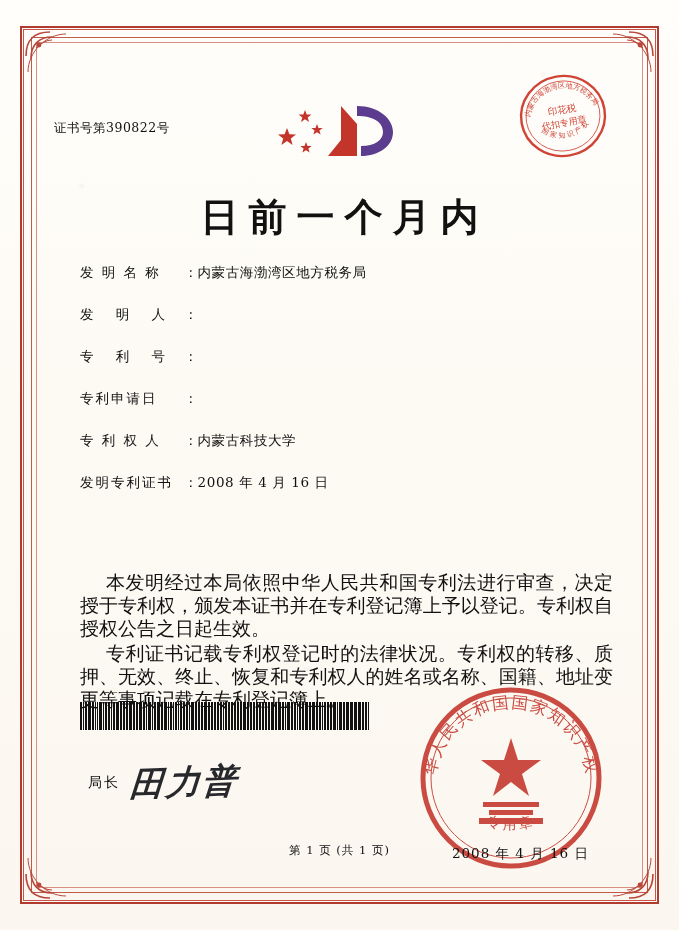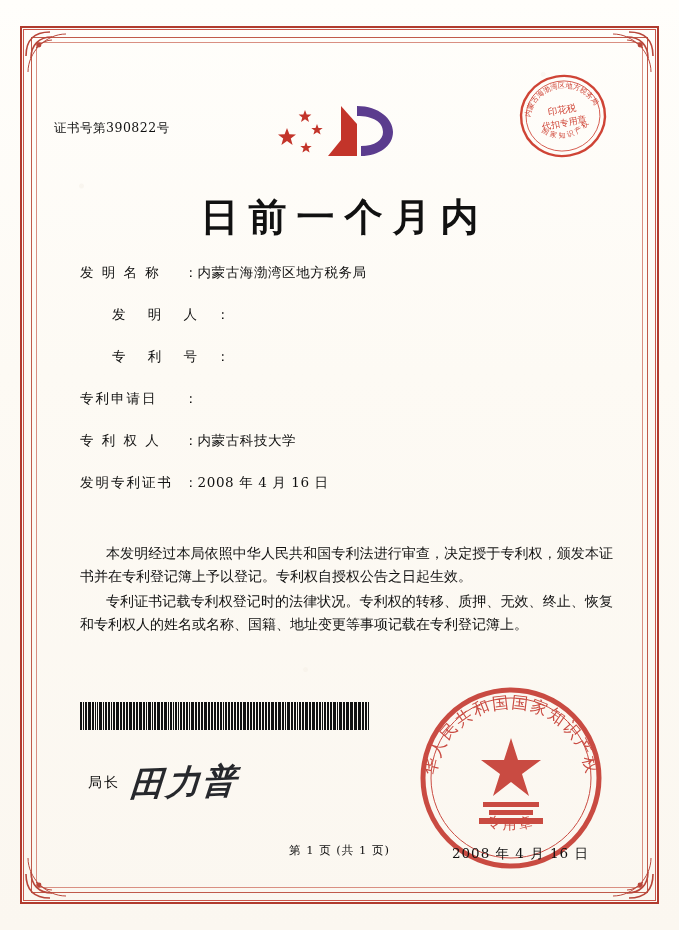--- a/index.html
+++ b/index.html
@@ -132,37 +132,36 @@
     font-size: 13.5px;
     color: #111;
   }
   .field-label {
     flex: 0 0 104px;
     letter-spacing: 2px;
     white-space: nowrap;
   }
   .field-label.sp {
     letter-spacing: 9px;
-    margin-left: 32px;
   }
   .field-colon {
     flex: 0 0 12px;
     text-align: center;
   }
   .field-value {
     flex: 1 1 auto;
     letter-spacing: 0.6px;
   }
   
   .body-text {
     position: absolute;
     left: 36px;
     right: 22px;
-    top: 490px;
-    font-size: 14px;
+    top: 519px;
+    font-size: 19px;
     line-height: 23px;
     color: #111;
     text-align: justify;
   }
   .body-text p {
     margin: 0 0 2px 0;
     text-indent: 26px;
   }
   
   .barcode {

